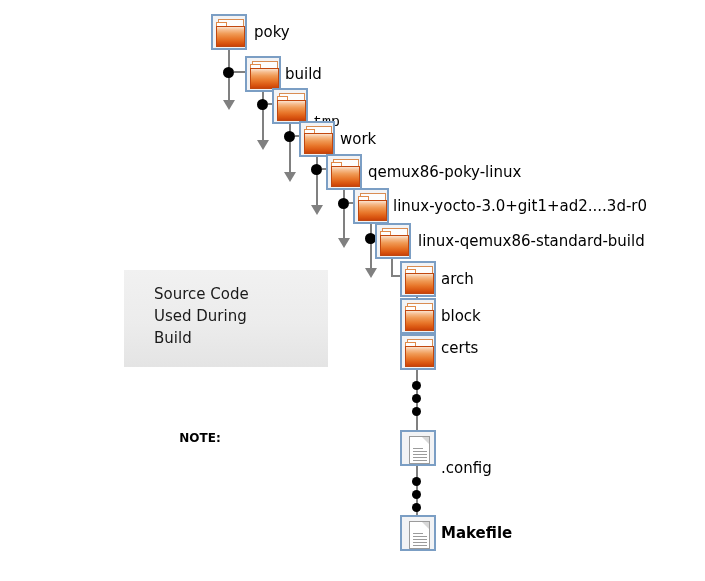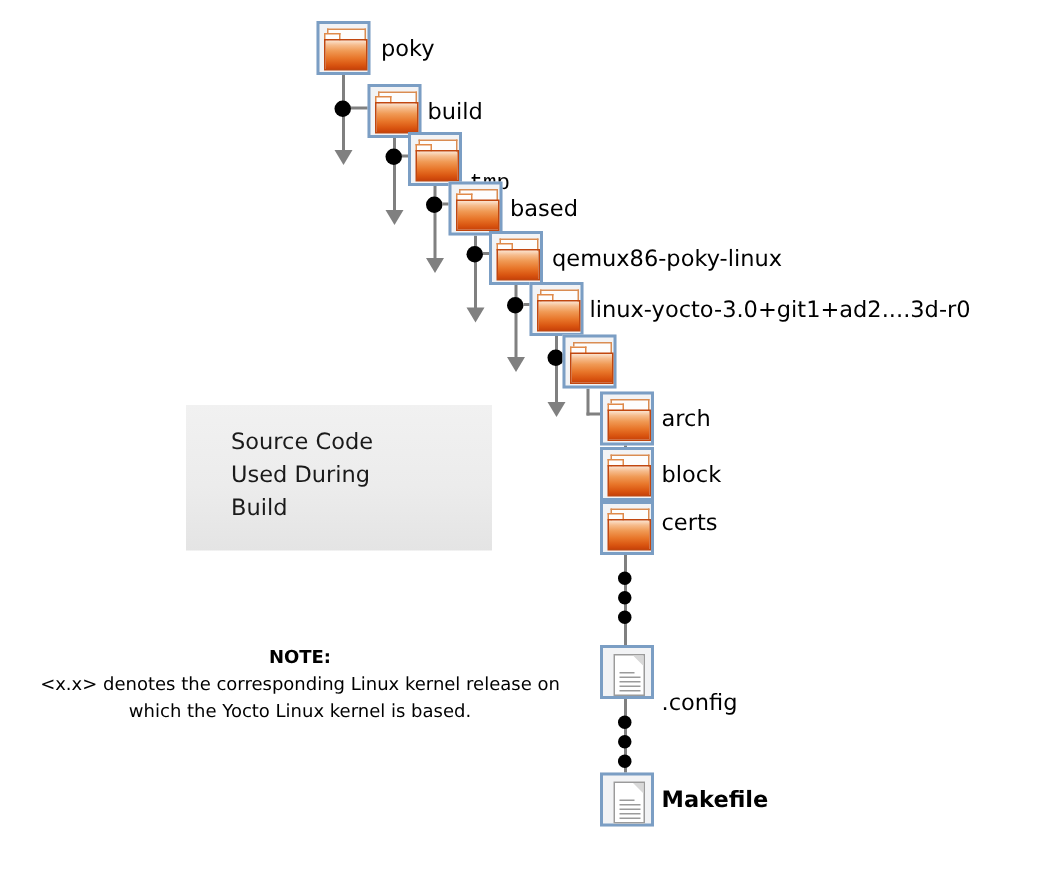--- a/index.html
+++ b/index.html
@@ -273,21 +273,21 @@
   </div>
   <div class="node-label" style="left:313px; top:115px;font-family:Liberation Mono, monospace;">tmp</div>
 
   <div class="icon-box" style="left:299px; top:121px;">
     <div class="folder-glyph">
         <div class="back"></div>
         <div class="tab"></div>
         <div class="front"></div>
       </div>
   </div>
-  <div class="node-label" style="left:340px; top:132px;">based</div>
+  <div class="node-label" style="left:340px; top:132px;">work</div>
 
   <div class="icon-box" style="left:326px; top:154px;">
     <div class="folder-glyph">
         <div class="back"></div>
         <div class="tab"></div>
         <div class="front"></div>
       </div>
   </div>
   <div class="node-label" style="left:368px; top:165px;">qemux86-poky-linux</div>
 
@@ -300,20 +300,21 @@
   </div>
   <div class="node-label" style="left:393px; top:199px;">linux-yocto-3.0+git1+ad2....3d-r0</div>
 
   <div class="icon-box" style="left:375px; top:223px;">
     <div class="folder-glyph">
         <div class="back"></div>
         <div class="tab"></div>
         <div class="front"></div>
       </div>
   </div>
+  <div class="node-label" style="left:418px; top:234px;">linux-qemux86-standard-build</div>
 
   <div class="icon-box" style="left:400px; top:261px;">
     <div class="folder-glyph">
         <div class="back"></div>
         <div class="tab"></div>
         <div class="front"></div>
       </div>
   </div>
   <div class="node-label" style="left:441px; top:272px;">arch</div>
 
@@ -364,16 +365,15 @@
   <div class="node-label" style="left:441px; top:526px;font-weight:bold;">Makefile</div>
 
   <div id="callout-box">
     <div id="callout-text">Source Code
 Used During
 Build</div>
   </div>
 
   <div id="note-block">
     <div id="note-title">NOTE:</div>
-    <div id="note-body">&lt;x.x&gt; denotes the corresponding Linux kernel release on which the Yocto Linux kernel is based.</div>
   </div>
 
 </div>
 
 </body></html>

